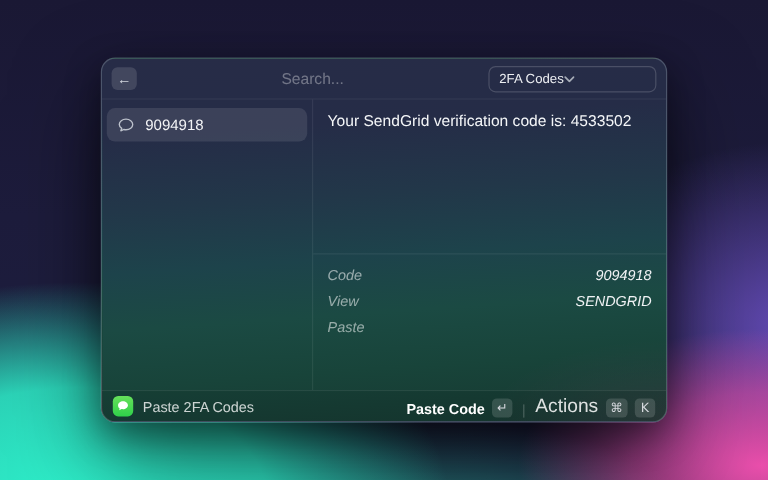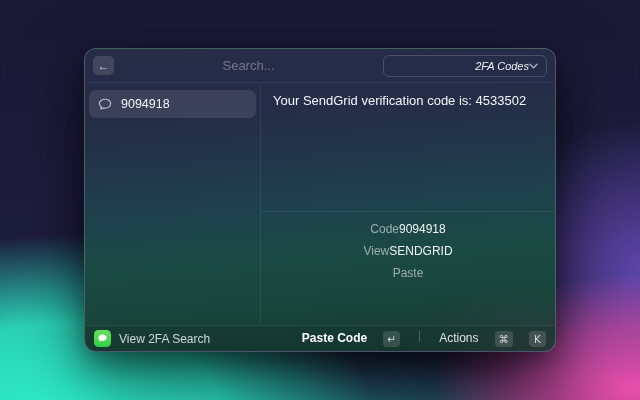--- a/index.html
+++ b/index.html
@@ -26,42 +26,42 @@
     box-shadow: 0 30px 70px rgba(0,0,0,0.55), 0 10px 28px rgba(0,0,0,0.38);
     display: flex; flex-direction: column;
     color: #eef0f3;
   }
 
   
   .header { height: 34px; flex: 0 0 34px; display: flex; align-items: center; gap: 9px; padding: 0 8px; border-bottom: 1px solid rgba(255,255,255,0.07); }
   .back-btn { width: 21px; height: 19px; border-radius: 5px; background: rgba(255,255,255,0.13); display: flex; align-items: center; justify-content: center; color: #d2d6de; font-size: 12px; line-height: 1; cursor: pointer; }
   .search { flex: 1; background: transparent; border: none; outline: none; color: #f0f2f5; font-size: 13px; font-family: "Liberation Sans", "DejaVu Sans", sans-serif; text-align: center; }
   .search::placeholder { color: rgba(255,255,255,0.35); }
-  .dropdown { width: 164px; height: 22px; border: 1px solid rgba(255,255,255,0.17); border-radius: 6px; display: flex; align-items: center; justify-content: flex-end; padding: 0 8px; font-size: 11px; color: #eceef2; cursor: pointer; font-style: italic; }
+  .dropdown { width: 140px; height: 22px; border: 1px solid rgba(255,255,255,0.17); border-radius: 6px; display: flex; align-items: center; justify-content: flex-start; padding: 0 8px; font-size: 11px; color: #eceef2; cursor: pointer; }
 
   
   .content { flex: 1; display: flex; min-height: 0; }
   .list-pane { width: 176px; flex: 0 0 176px; padding: 7px 4px; border-right: 1px solid rgba(255,255,255,0.07); }
   .list-item { height: 28px; border-radius: 7px; display: flex; align-items: center; gap: 9px; padding: 0 9px; font-size: 12.5px; color: #f3f4f6; cursor: pointer; }
   .list-item.selected { background: rgba(255,255,255,0.10); }
 
   .detail-pane { flex: 1; display: flex; flex-direction: column; min-width: 0; }
   .message { height: 129px; flex: 0 0 129px; padding: 10px 12px; font-size: 13px; color: #f4f6f8; border-bottom: 1px solid rgba(255,255,255,0.07); }
   .metadata { flex: 1; padding: 6px 12px; display: flex; flex-direction: column; }
-  .meta-row { height: 22px; display: flex; align-items: center; justify-content: center; font-size: 12px; }
+  .meta-row { height: 22px; display: flex; align-items: center; justify-content: space-between; font-size: 12px; font-style: italic; }
   .meta-label { color: rgba(255,255,255,0.55); }
   .meta-value { color: #f0f2f4; }
 
   
   .footer { height: 26px; flex: 0 0 26px; border-top: 1px solid rgba(255,255,255,0.08); display: flex; align-items: center; padding: 0 9px; gap: 8px; background: rgba(0,0,0,0.07); border-radius: 0 0 11px 11px; }
   .app-icon { width: 17px; height: 17px; border-radius: 4.5px; background: linear-gradient(180deg, #67e05b 0%, #2fd04a 100%); display: flex; align-items: center; justify-content: center; flex: 0 0 17px; }
   .footer-title { font-size: 12px; color: rgba(255,255,255,0.78); flex: 1; }
-  .footer-right { display: flex; align-items: flex-start; gap: 16px; }
+  .footer-right { display: flex; align-items: flex-end; gap: 6px; }
   .paste-label { font-size: 12px; font-weight: 700; color: #ffffff; cursor: pointer; }
-  .actions-label { font-size: 12px; color: rgba(255,255,255,0.85); cursor: pointer; }
+  .actions-label { font-size: 16px; color: rgba(255,255,255,0.85); cursor: pointer; }
   .kbd { min-width: 17px; height: 16px; padding: 0 4px; border-radius: 4px; background: rgba(255,255,255,0.14); color: #d6d9de; font-size: 10.5px; display: flex; align-items: center; justify-content: center; font-family: "DejaVu Sans", sans-serif; cursor: pointer; }
   .sep { width: 1px; height: 11px; background: rgba(255,255,255,0.22); margin: 0 3px; }
 
   .chevron { display: flex; align-items: center; }
   svg { display: block; }
 </style>
 </head>
 <body>
 
 <div class="window">
@@ -112,21 +112,21 @@
     </div>
 
   </div>
 
   <div class="footer">
     <div class="app-icon">
       <svg width="11" height="11" viewBox="0 0 16 16">
           <path fill="#ffffff" d="M8 2c3.3 0 6 2.1 6 4.8s-2.7 4.8-6 4.8c-.6 0-1.2-.07-1.76-.2L3.3 13l.72-2.2C2.75 9.93 2 8.66 2 6.8 2 4.1 4.7 2 8 2z"></path>
         </svg>
     </div>
-    <span class="footer-title">View 2FA Search</span>
+    <span class="footer-title">Paste 2FA Codes</span>
     <div class="footer-right">
       <span class="paste-label">Paste Code</span>
       <span class="kbd">↵</span>
       <span class="sep"></span>
       <span class="actions-label">Actions</span>
       <span class="kbd">⌘</span>
       <span class="kbd">K</span>
     </div>
   </div>
 

